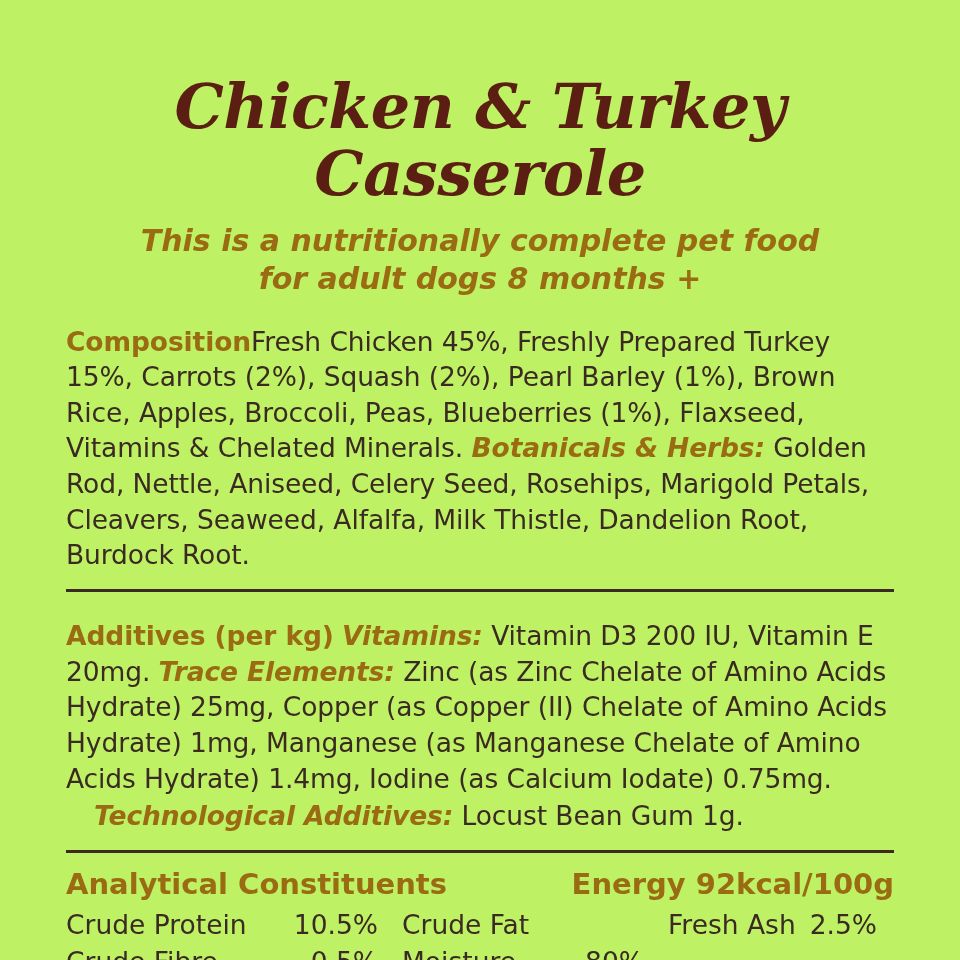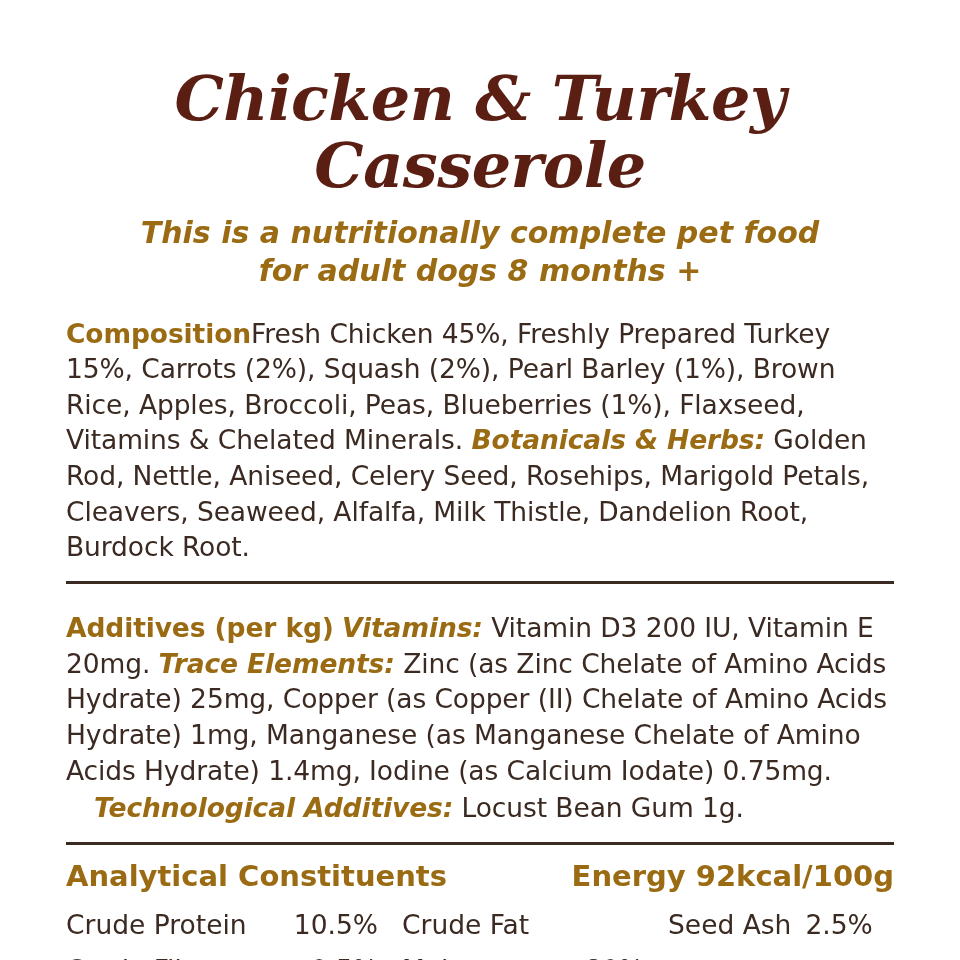--- a/index.html
+++ b/index.html
@@ -10,23 +10,23 @@
     width: 960px;
     height: 960px;
     background: #fdf4e3;
     font-family: "DejaVu Sans", sans-serif;
     overflow: hidden;
   }
   .label {
     position: relative;
     width: 960px;
     height: 960px;
-    background: #ffffff;
+    background: #bef264;
     box-sizing: border-box;
-    padding: 4px 66px;
+    padding: 12px 66px;
   }
   
   .title {
     margin: 0;
     padding-top: 62px;
     text-align: center;
     color: #5a1e12;
     font-family: "DejaVu Serif", serif;
     font-style: italic;
     font-weight: bold;
@@ -87,21 +87,20 @@
     font-size: 26.5px;
     line-height: 1.42;
   }
   .an-row {
     display: flex;
     align-items: baseline;
   }
   .an-cell {
     display: flex;
     align-items: baseline;
-    margin-top: 8px;
   }
   .an-cell.c1 { width: 336px; }
   .an-cell.c2 { width: 266px; }
   .an-cell.c3 { width: auto; }
   .an-name { white-space: nowrap; }
   .an-val {
     margin-left: auto;
     padding-left: 14px;
     padding-right: 24px;
     white-space: nowrap;
@@ -143,21 +142,21 @@
     <div class="an-rows">
       <div class="an-row">
         <span class="an-cell c1">
           <span class="an-name">Crude Protein</span>
           <span class="an-val">10.5%</span>
         </span>
         <span class="an-cell c2">
           <span class="an-name">Crude Fat</span>
         </span>
         <span class="an-cell c3">
-          <span class="an-name">Seed Ash</span>
+          <span class="an-name">Fresh Ash</span>
           <span class="an-val">2.5%</span>
         </span>
       </div>
       <div class="an-row">
         <span class="an-cell c1">
           <span class="an-name">Crude Fibre</span>
           <span class="an-val">0.5%</span>
         </span>
         <span class="an-cell c2">
           <span class="an-name">Moisture</span>

